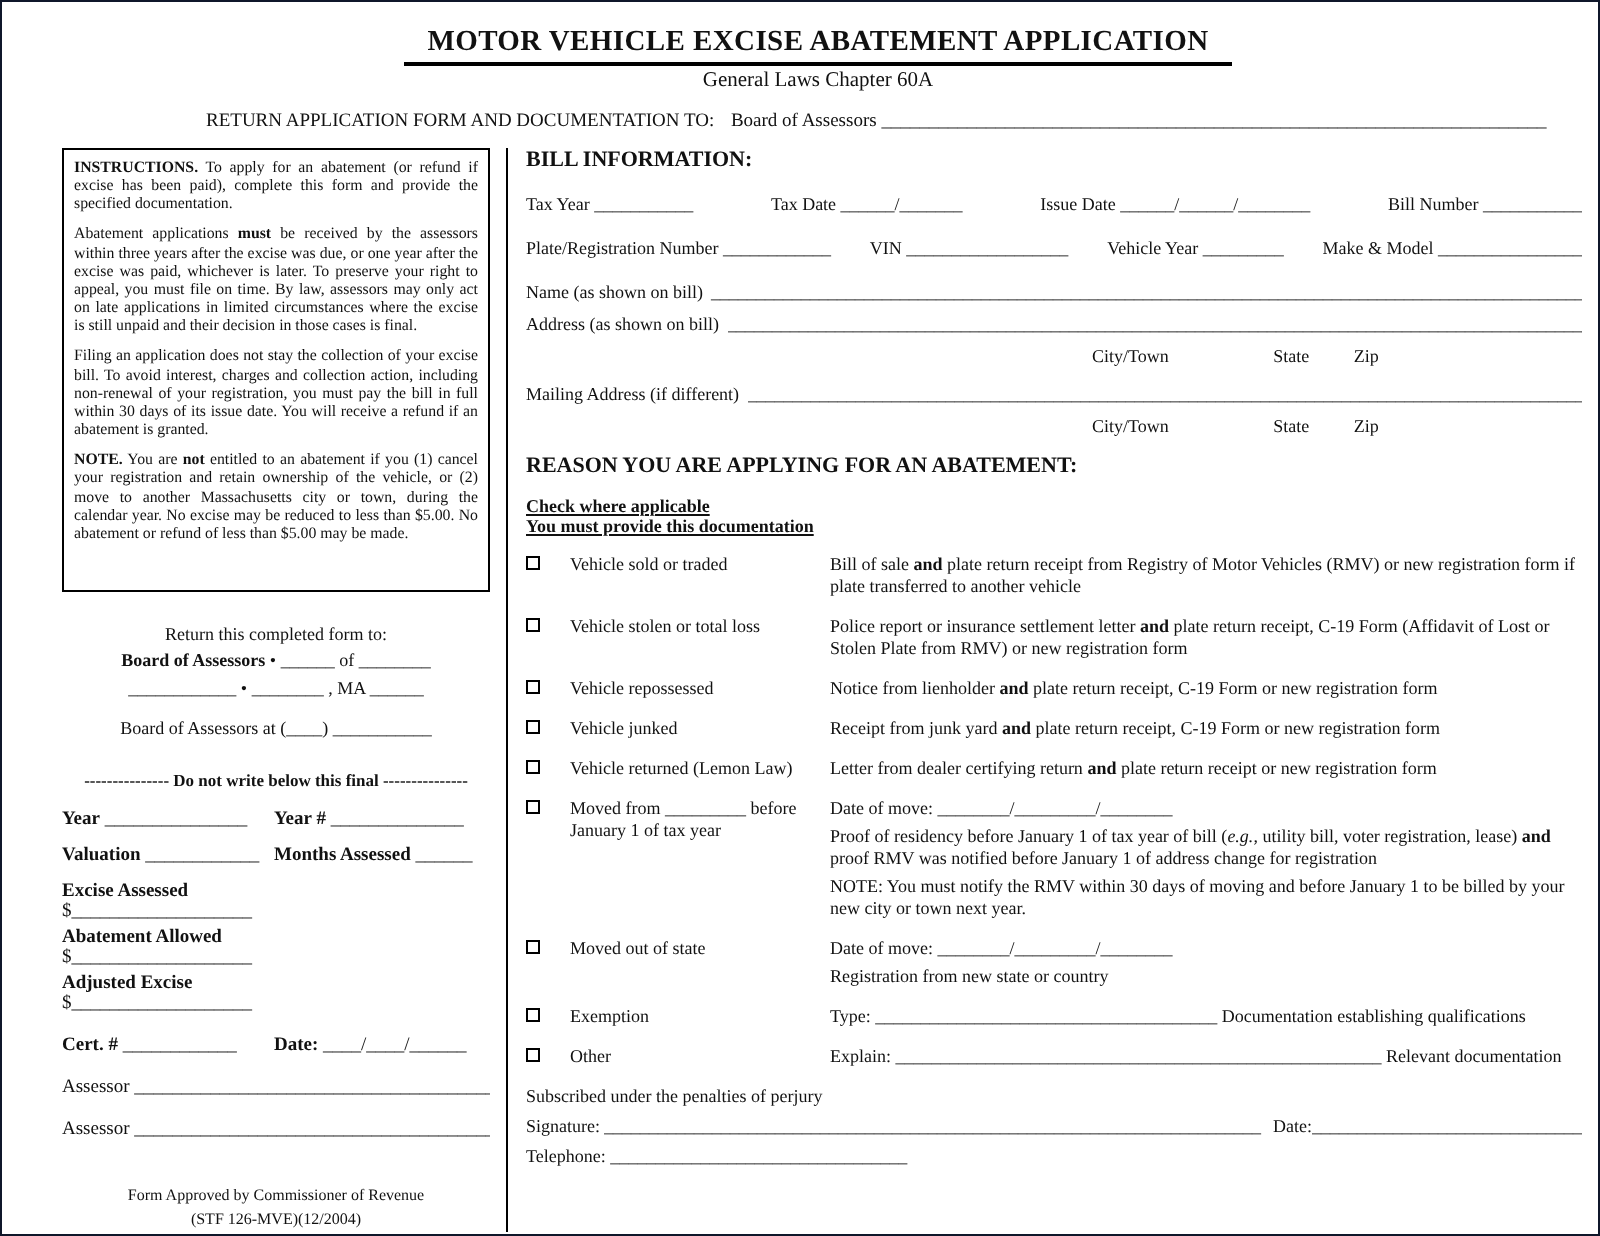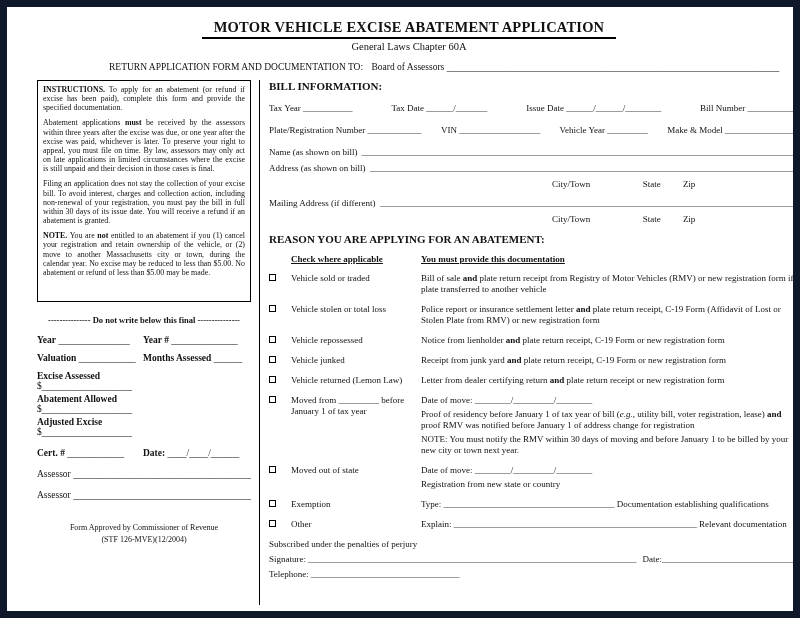--- a/index.html
+++ b/index.html
@@ -1,18 +1,18 @@
 <!DOCTYPE html>
 <html><head>
 <meta charset="utf-8">
 <style>
   * { margin:0; padding:0; box-sizing:border-box; }
   html,body { background:#fff; }
   body { width:800px; height:618px; font-family:"Liberation Serif", serif; color:#111; }
-  .page { width:800px; height:618px; border:7px solid #0f172a; padding:12px 12px 6px 30px; overflow:hidden; background:#fff; }
+  .page { width:800px; height:618px; border:1px solid #0f172a; padding:12px 12px 6px 30px; overflow:hidden; background:#fff; }
 
   h1 { font-size:14.5px; text-align:center; width:max-content; margin:0 auto;
        border-bottom:2px solid #000; padding:0 12px 1px; letter-spacing:.2px; }
   .subtitle { font-size:10.5px; font-weight:normal; text-align:center; margin-top:2px; }
   .return-line { font-size:9.5px; margin:10px 0 8px 72px; white-space:nowrap; overflow:hidden; }
   .return-line .sp { margin-right:6px; }
 
   .columns { display:flex; align-items:stretch; }
   .left { width:222px; flex:none; padding-right:8px; }
   .right { flex:1; border-left:1px solid #000; padding-left:9px; min-height:525px; }
@@ -37,21 +37,21 @@
   .bi-row { display:flex; justify-content:space-between; font-size:9px; margin-bottom:12px; white-space:nowrap; overflow:hidden; }
   .line-row { display:flex; font-size:9px; margin-bottom:6px; }
   .lr-label { flex:none; margin-right:4px; }
   .lr-blank { flex:1; white-space:nowrap; overflow:hidden; }
   .csz { font-size:9px; margin-bottom:9px; white-space:nowrap; }
   .csz-city { margin-left:283px; }
   .csz-state { margin-left:50px; }
   .csz-zip { margin-left:20px; }
 
   .reason-heading { margin-top:3px; margin-bottom:9px; }
-  .reason-header { display:flex; font-size:9px; font-weight:bold; margin-bottom:9px; }
+  .reason-header { display:flex; font-size:9px; font-weight:bold; margin-bottom:9px;flex-direction:column; }
   .rh-check { width:22px; flex:none; }
   .rh1 { width:130px; flex:none; text-decoration:underline; }
   .rh2 { flex:1; text-decoration:underline; }
 
   .reason-row { display:flex; font-size:9px; margin-bottom:9px; line-height:1.22; }
   .r-check { width:22px; flex:none; }
   .cbx { display:inline-block; width:7px; height:7px; border:1px solid #000; margin-top:1px; }
   .r-label { width:130px; flex:none; padding-right:8px; }
   .r-doc { flex:1; }
   .doc-line:empty { display:none; }
@@ -81,20 +81,26 @@
   <div class="columns">
 
     <aside class="left">
       <div class="instructions-box">
         <p><b>INSTRUCTIONS.</b><span>  To apply for an abatement (or refund if excise has been paid), complete this form and provide the specified documentation.</span></p>
         <p><span>Abatement applications </span><b>must</b><span> be received by the assessors within three years after the excise was due, or one year after the excise was paid, whichever is later. To preserve your right to appeal, you must file on time. By law, assessors may only act on late applications in limited circumstances where the excise is still unpaid and their decision in those cases is final.</span></p>
         <p><span>Filing an application does not stay the collection of your excise bill. To avoid interest, charges and collection action, including non-renewal of your registration, you must pay the bill in full within 30 days of its issue date. You will receive a refund if an abatement is granted.</span></p>
         <p><b>NOTE.</b><span> You are </span><b>not</b><span> entitled to an abatement if you (1) cancel your registration and retain ownership of the vehicle, or (2) move to another Massachusetts city or town, during the calendar year. No excise may be reduced to less than $5.00. No abatement or refund of less than $5.00 may be made.</span></p>
       </div>
 
+      <div class="return-form">
+        <div>Return this completed form to:</div>
+        <div><b>Board of Assessors</b><span> • ______ of ________</span></div>
+        <div><span>____________ • ________ , MA ______</span></div>
+        <div class="rf-line3"><span>Board of Assessors at (____) ___________</span></div>
+      </div>
 
       <div class="office-divider">--------------- Do not write below this final ---------------</div>
 
       <div class="office">
         <div class="office-row">
           <span class="oc1"><b>Year</b><span> _______________</span></span>
           <span class="oc2"><b>Year #</b><span> ______________</span></span>
         </div>
         <div class="office-row">
           <span class="oc1"><b>Valuation</b><span> ____________</span></span>

